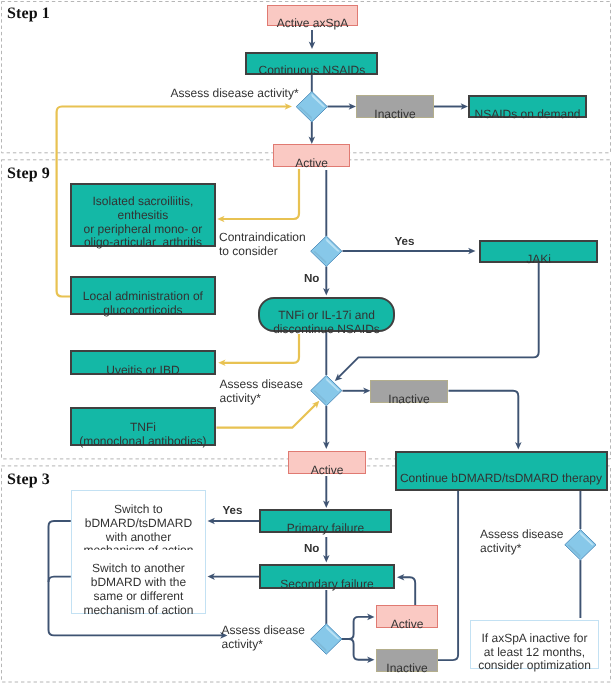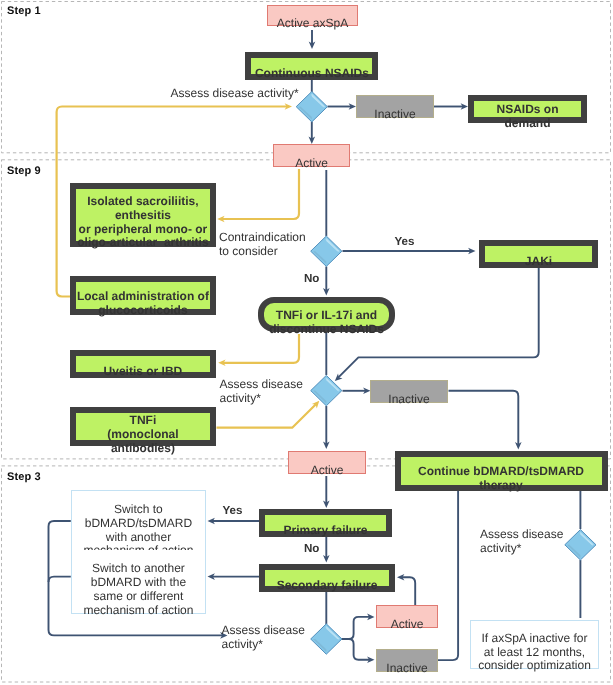--- a/index.html
+++ b/index.html
@@ -1,26 +1,26 @@
 <!DOCTYPE html>
 <html><head>
 <meta charset="utf-8">
 <style>
   html,body{margin:0;padding:0;background:#ffffff;}
   body{width:613px;height:685px;position:relative;overflow:hidden;
        font-family:"Liberation Sans",sans-serif;color:#333333;
        -webkit-font-smoothing:antialiased;text-rendering:geometricPrecision;}
   #stage{position:absolute;left:0;top:0;width:613px;height:685px;}
-  .steplabel{position:absolute;font-weight:bold;font-size:11px;color:#0f0f0f;
-             letter-spacing:.1px;white-space:nowrap;}
+  .steplabel{position:absolute;font-weight:bold;font-size:16px;color:#0f0f0f;
+             letter-spacing:.1px;white-space:nowrap;font-family:Liberation Serif, serif;}
 
   .node{position:absolute;box-sizing:border-box;display:flex;align-items:center;
         justify-content:center;text-align:center;font-size:12px;line-height:13.7px;padding-top:16px;
         white-space:pre-line;}
-  .nblue{border:6px solid #404040;background:#bef264;font-weight:bold;}
+  .nblue{border:2px solid #404040;background:#14b8a6;}
   .npink{border:1px solid #e07a72;background:#fac9c3;}
   .nolive{border:1px solid #b3ae8c;background:#a3a3a3;}
   .nlt{border:1px solid #c3e1f3;background:#fff;}
 
   .lbl{position:absolute;font-size:12px;line-height:13.7px;text-align:left;
        white-space:pre-line;}
   .blbl{position:absolute;font-size:11.6px;font-weight:bold;white-space:nowrap;}
 
   svg.conn{position:absolute;left:0;top:0;width:613px;height:685px;overflow:visible;}
 </style>

